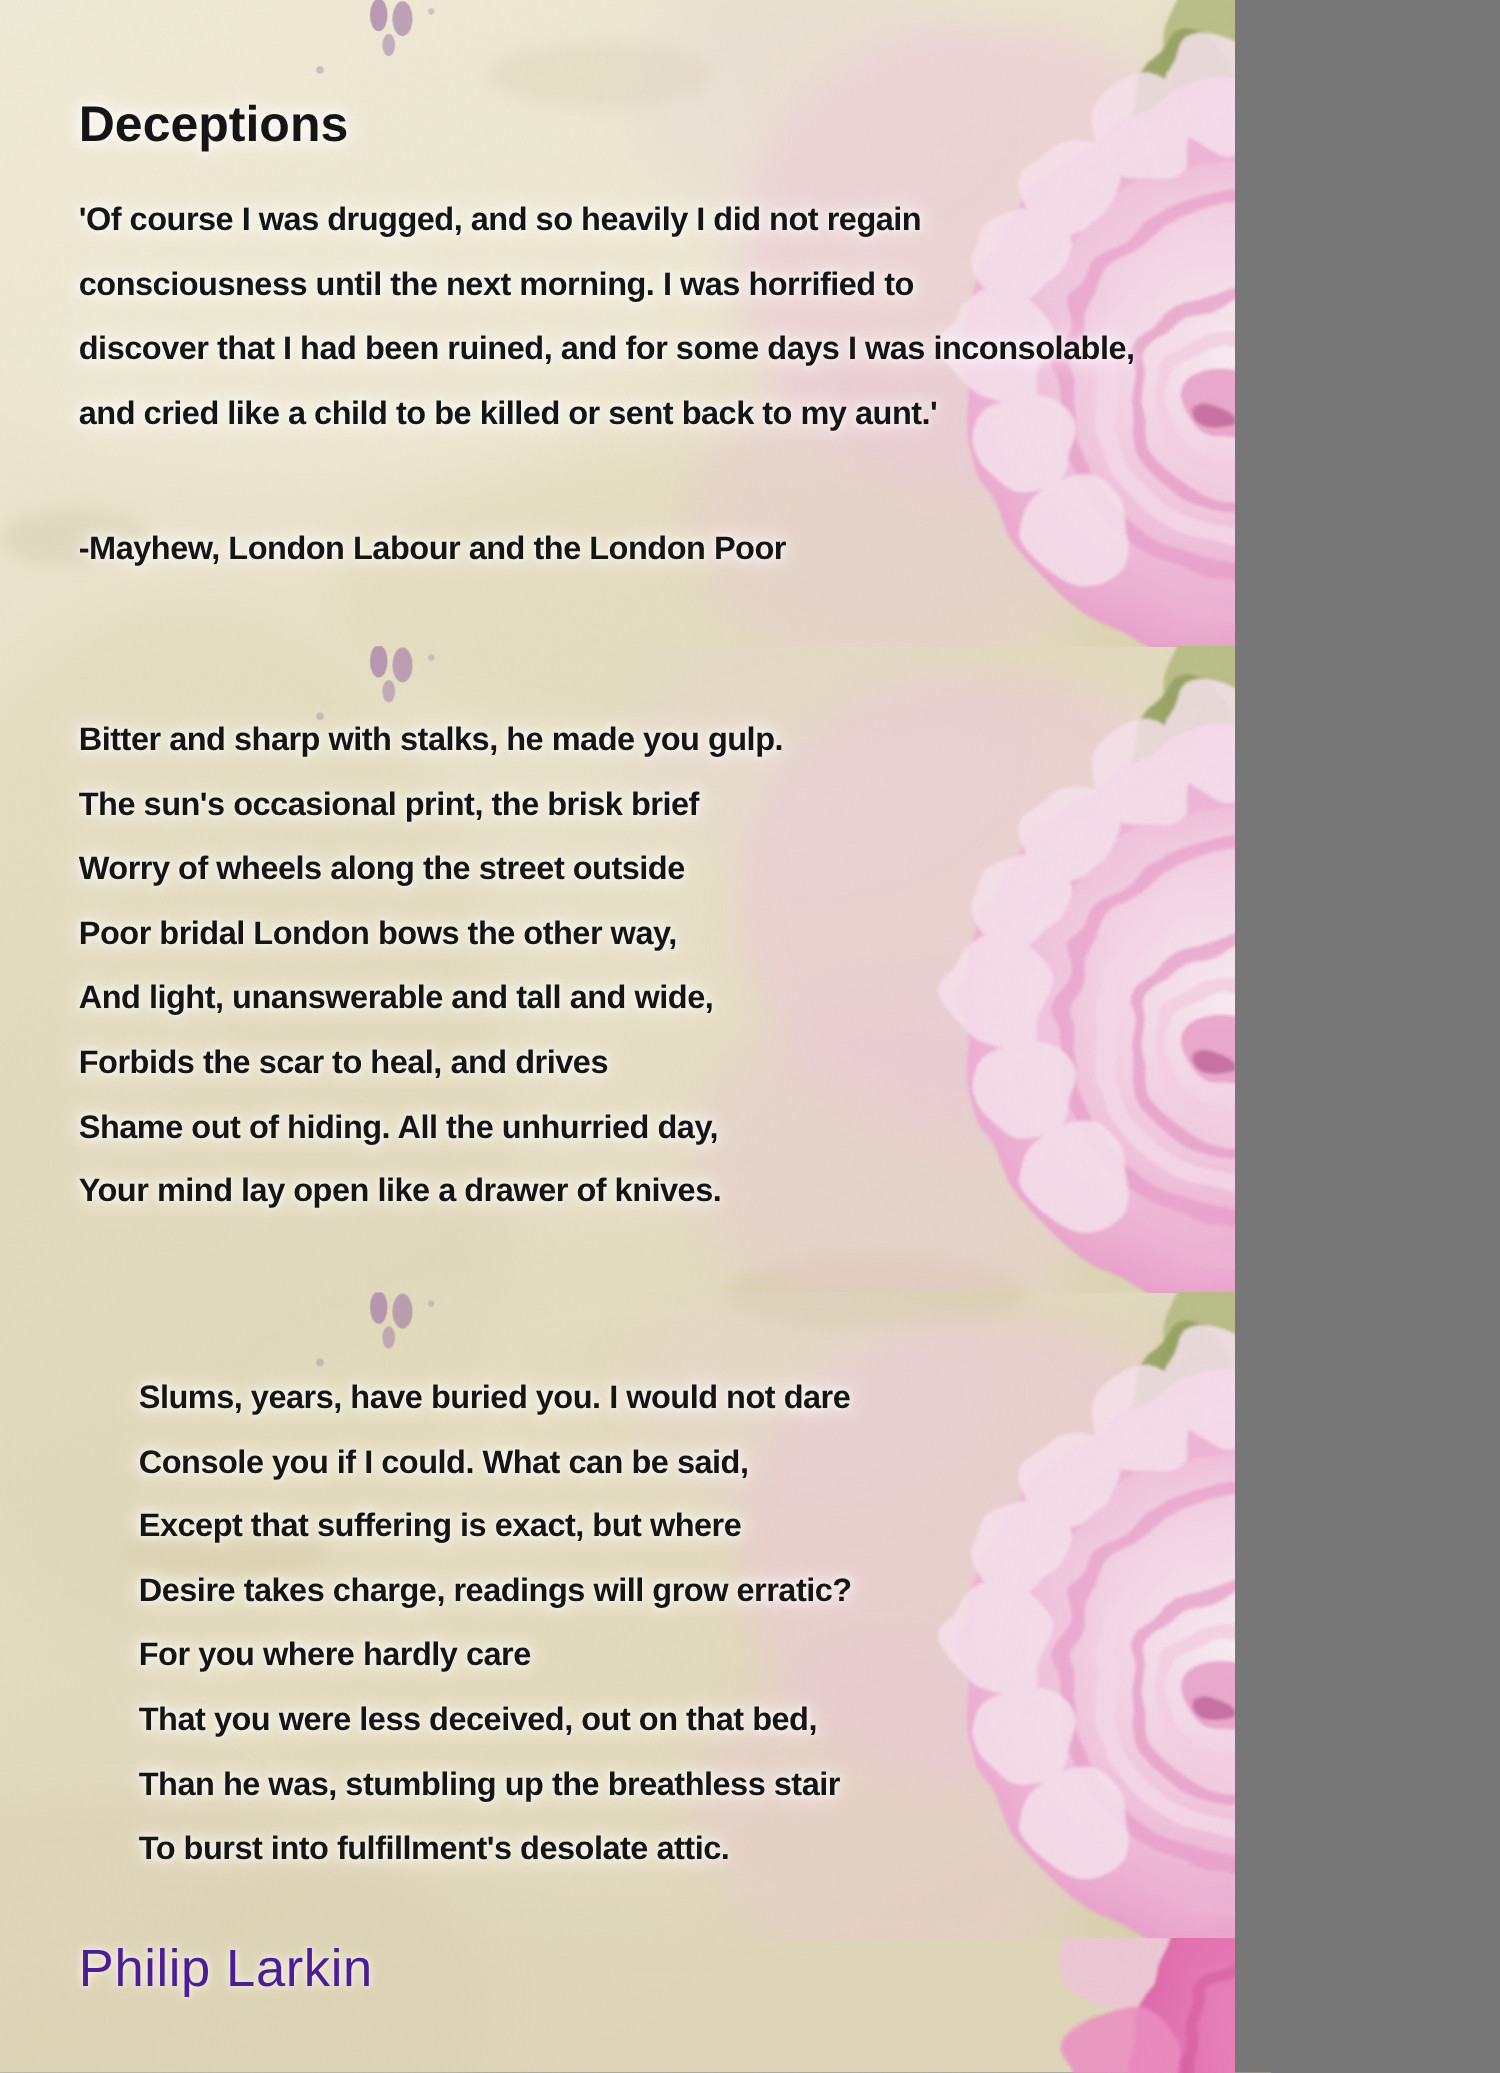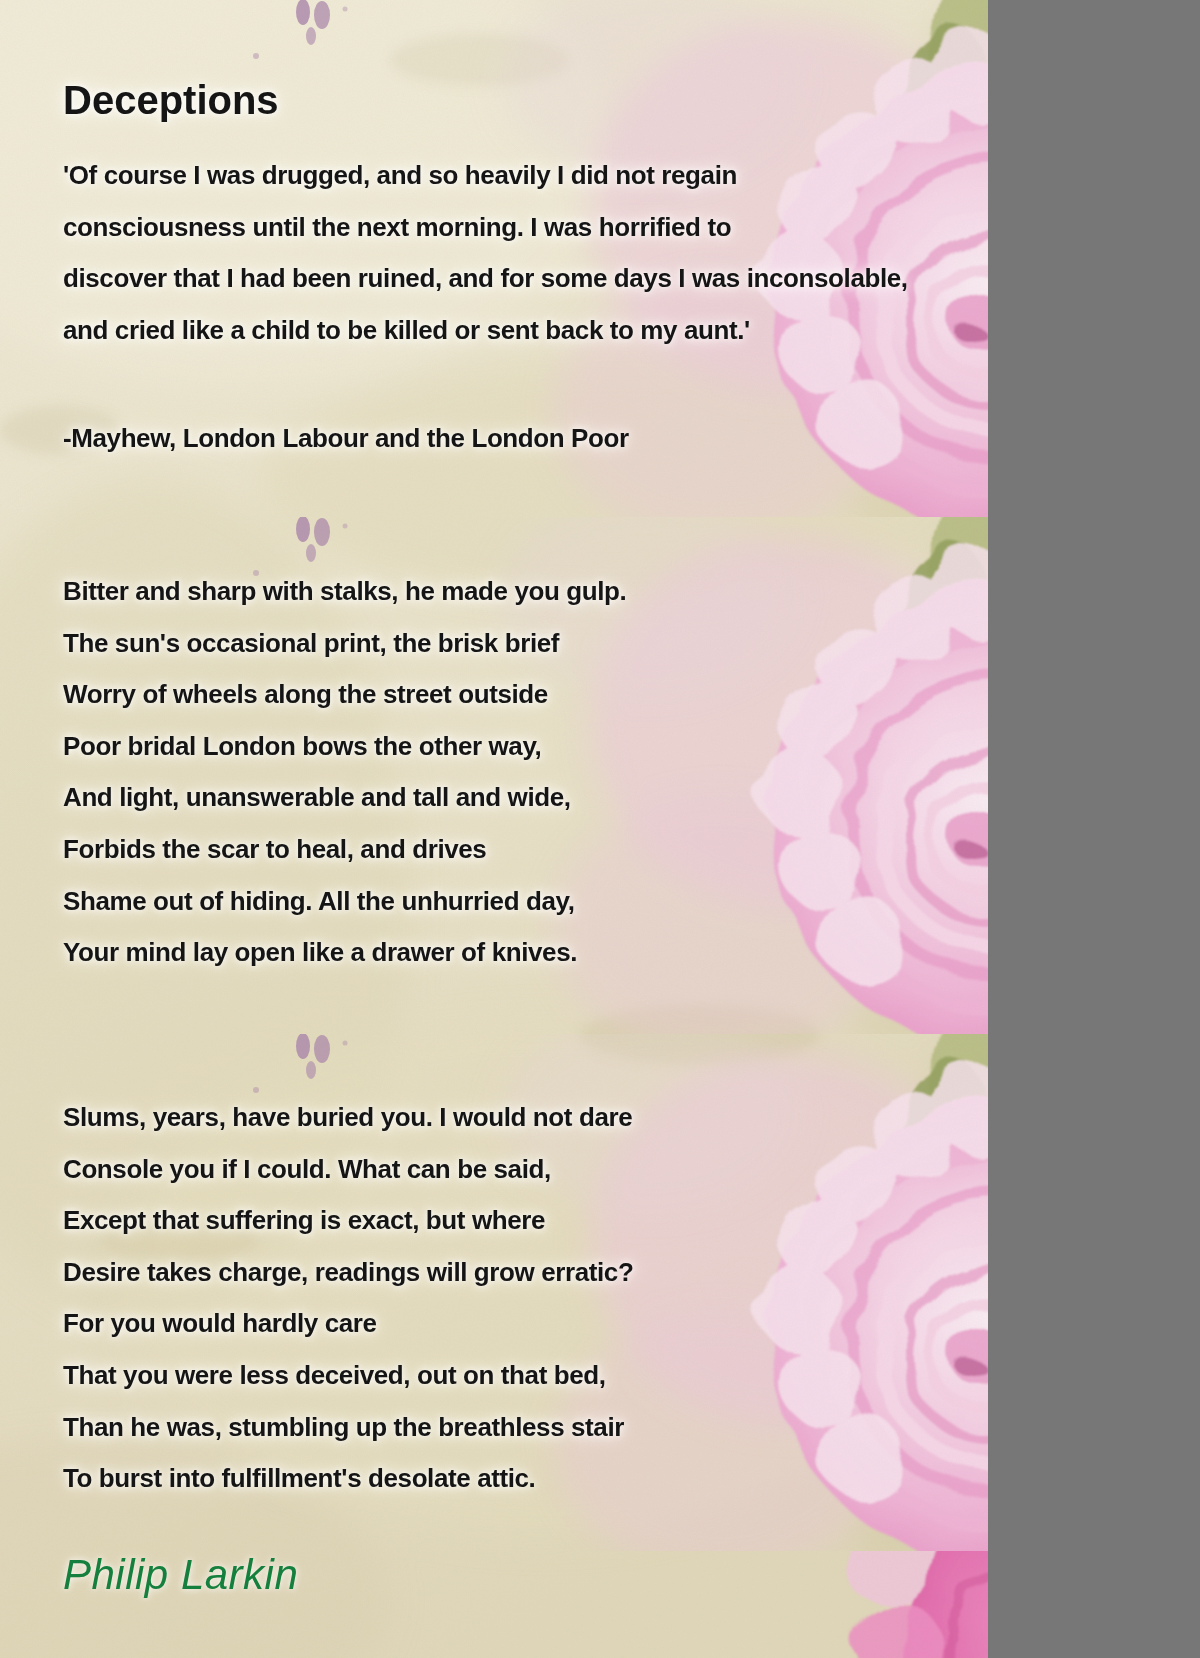--- a/index.html
+++ b/index.html
@@ -11,23 +11,23 @@
     background:#e9e2cb;
   }
   .bg{position:absolute;left:0;top:0;width:1200px;height:1658px;display:block;}
   .txt{position:absolute;left:63px;color:#151515;font-weight:700;
        text-shadow:0 0 6px rgba(255,255,255,.95),0 0 14px rgba(255,255,255,.8),0 0 24px rgba(255,255,255,.55);}
   .title{top:50px;font-size:40px;line-height:46px;letter-spacing:0;}
   .line{white-space:nowrap;font-size:26px;letter-spacing:-0.4px;}
   .epigraph{top:150px;line-height:51.7px;}
   .attribution{top:412px;line-height:52px;text-align:right;}
   .stanza1{top:566px;line-height:51.6px;}
-  .stanza2{top:1092px;line-height:51.6px;}
+  .stanza2{top:1092px;line-height:51.6px;margin-left:48px;}
   .signature{
-    top:1551px;font-size:42px;font-weight:400;font-style:italic;color:#15803d;
+    top:1551px;font-size:42px;font-weight:400;color:#4c1d95;
     letter-spacing:0.5px;
     text-shadow:0 0 6px rgba(255,255,255,.8),0 0 12px rgba(255,255,255,.5);
   }
 </style>
 </head>
 <body>
 
 <div class="canvas">
 
   <svg class="bg" viewBox="0 0 1200 1658" xmlns="http://www.w3.org/2000/svg">
@@ -193,20 +193,20 @@
     <div class="line">Forbids the scar to heal, and drives</div>
     <div class="line">Shame out of hiding. All the unhurried day,</div>
     <div class="line">Your mind lay open like a drawer of knives.</div>
   </div>
 
   <div class="txt stanza2">
     <div class="line">Slums, years, have buried you. I would not dare</div>
     <div class="line">Console you if I could. What can be said,</div>
     <div class="line">Except that suffering is exact, but where</div>
     <div class="line">Desire takes charge, readings will grow erratic?</div>
-    <div class="line">For you would hardly care</div>
+    <div class="line">For you where hardly care</div>
     <div class="line">That you were less deceived, out on that bed,</div>
     <div class="line">Than he was, stumbling up the breathless stair</div>
     <div class="line">To burst into fulfillment's desolate attic.</div>
   </div>
 
   <div class="txt signature">Philip Larkin</div>
 </div>
 
 </body></html>

